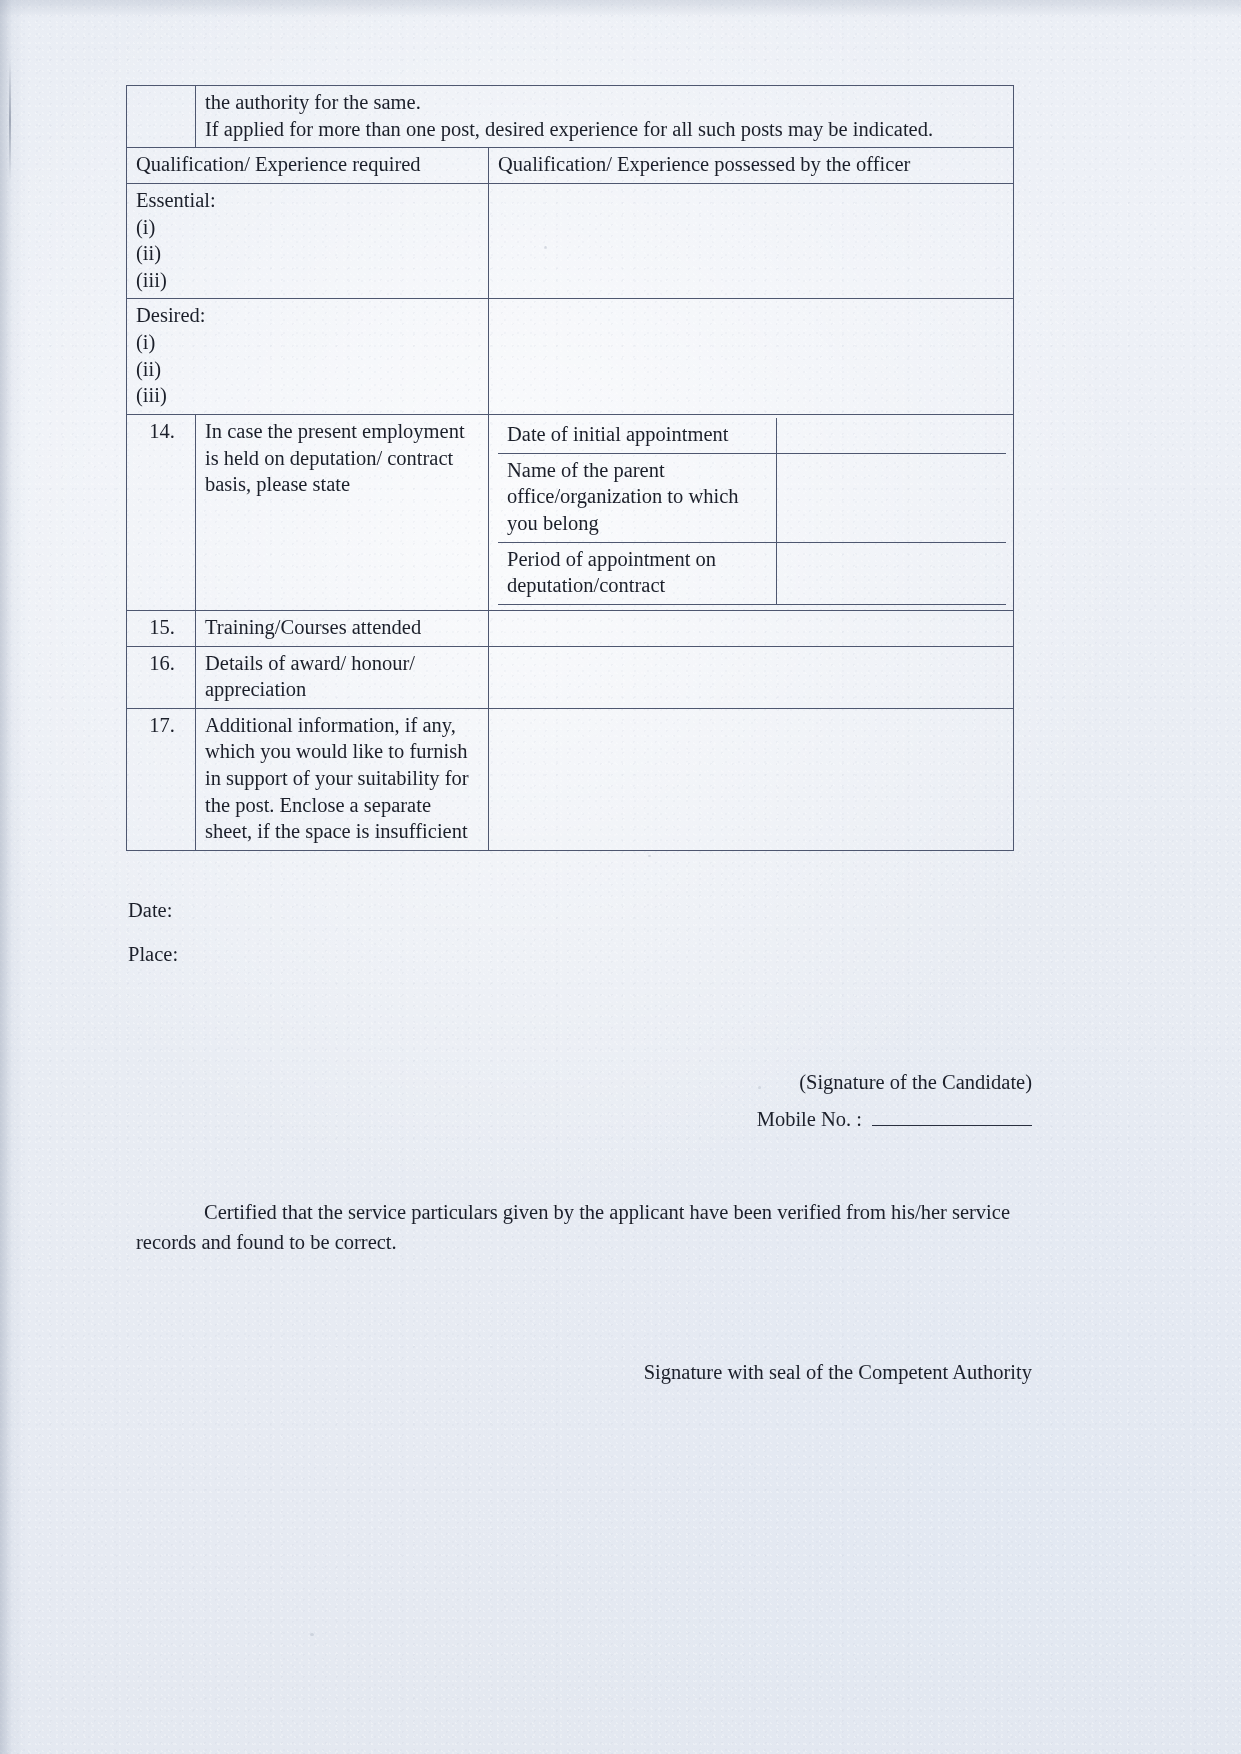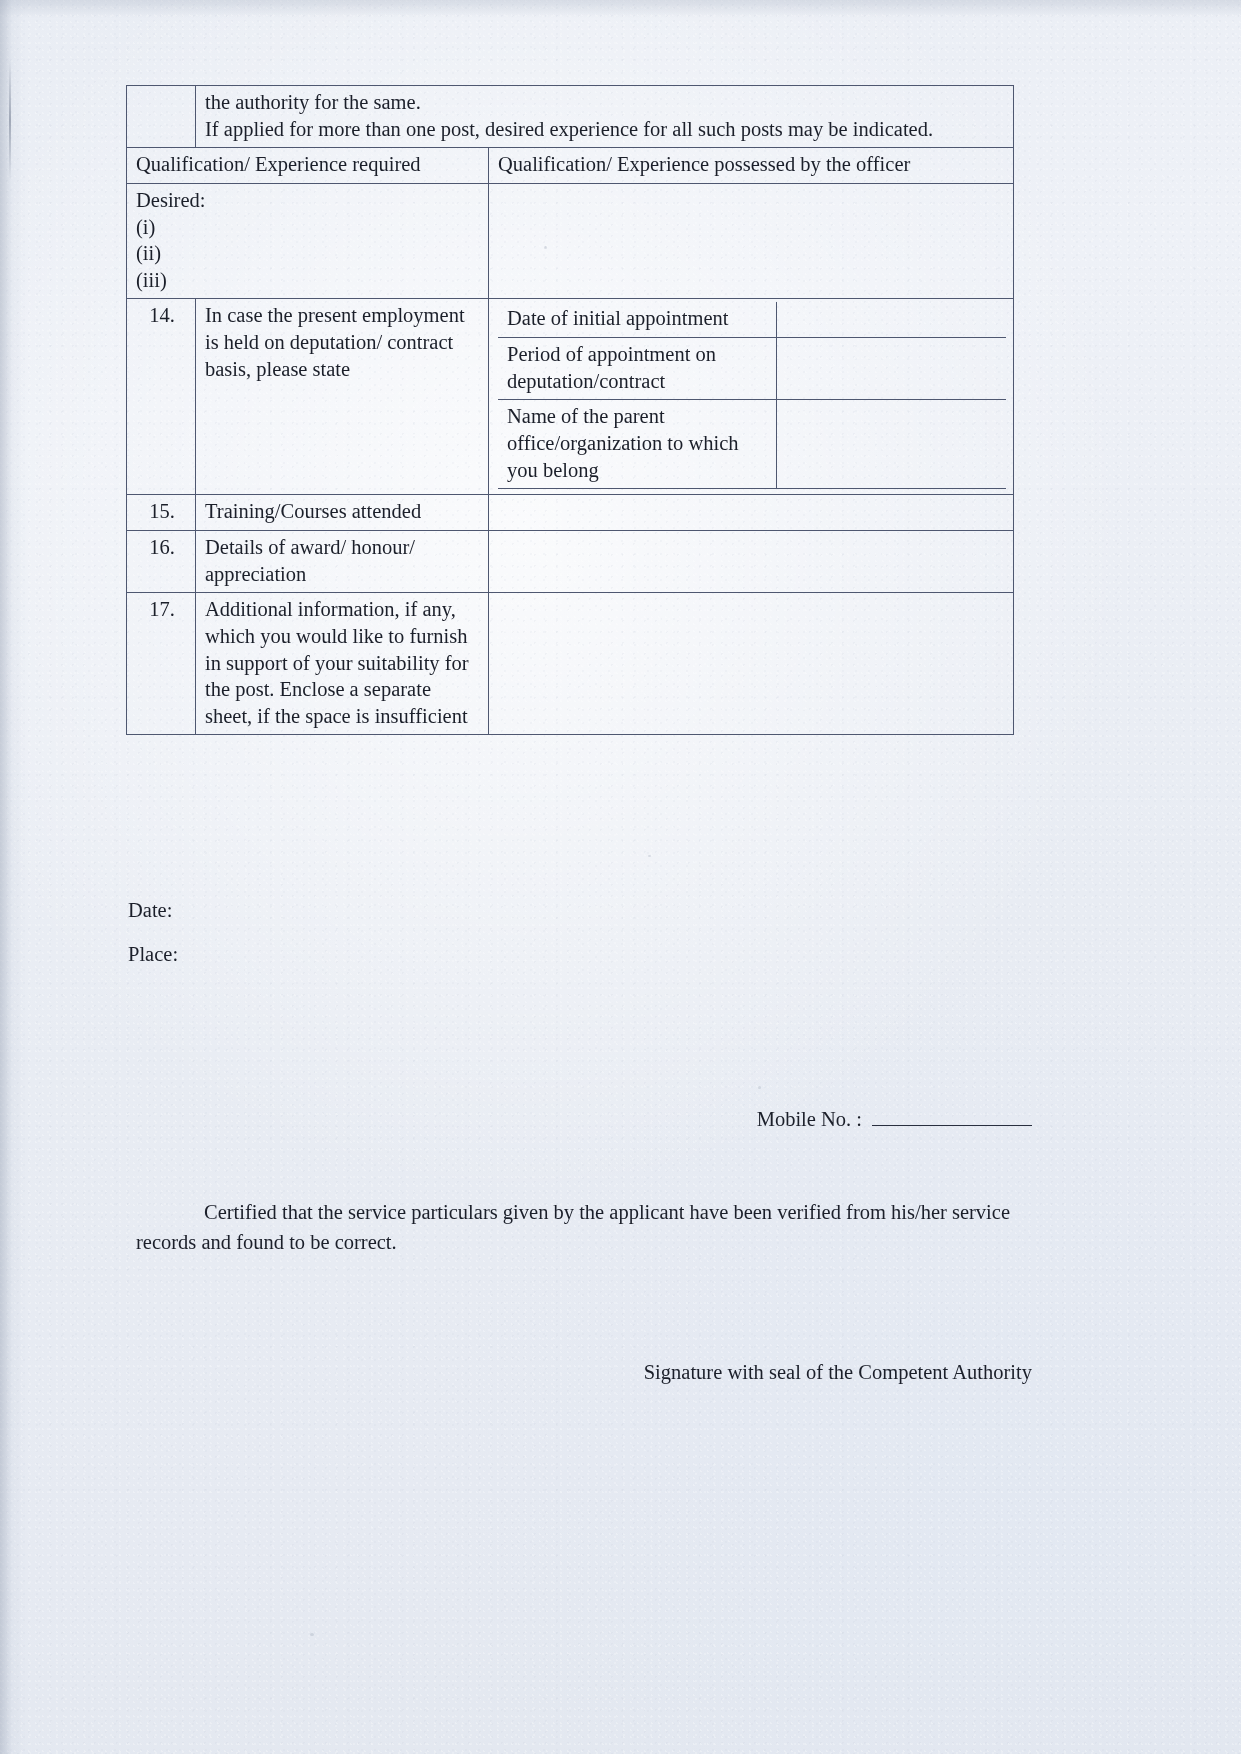--- a/index.html
+++ b/index.html
@@ -206,20 +206,31 @@
           <span class="l1">the authority for the same.</span>
           <span class="l2">If applied for more than one post, desired experience for all such posts may be indicated.</span>
         </td>
       </tr>
 
       <tr>
         <td colspan="2">Qualification/ Experience required</td>
         <td colspan="2">Qualification/ Experience possessed by the officer</td>
       </tr>
 
+      <tr>
+        <td colspan="2">
+          <span>Essential:</span>
+          <span class="blanklines">
+            <span>(i)</span>
+            <span>(ii)</span>
+            <span>(iii)</span>
+          </span>
+        </td>
+        <td colspan="2"></td>
+      </tr>
 
       <tr>
         <td colspan="2">
           <span>Desired:</span>
           <span class="blanklines">
             <span>(i)</span>
             <span>(ii)</span>
             <span>(iii)</span>
           </span>
         </td>
@@ -230,25 +241,25 @@
         <td class="numcol">14.</td>
         <td class="labelcol">In case the present employment is held on deputation/ contract basis, please state</td>
         <td class="subwrap" colspan="2">
           <table class="sub">
             <tbody>
               <tr>
                 <td class="sub-label">Date of initial appointment</td>
                 <td class="sub-ans"></td>
               </tr>
               <tr>
-                <td class="sub-label">Period of appointment on deputation/contract</td>
+                <td class="sub-label">Name of the parent office/organization to which you belong</td>
                 <td class="sub-ans"></td>
               </tr>
               <tr>
-                <td class="sub-label">Name of the parent office/organization to which you belong</td>
+                <td class="sub-label">Period of appointment on deputation/contract</td>
                 <td class="sub-ans"></td>
               </tr>
             </tbody>
           </table>
         </td>
       </tr>
 
       <tr>
         <td class="numcol">15.</td>
         <td class="labelcol">Training/Courses attended</td>
@@ -265,20 +276,21 @@
         <td class="numcol">17.</td>
         <td class="labelcol">Additional information, if any, which you would like to furnish in support of your suitability for the post. Enclose a separate sheet, if the space is insufficient</td>
         <td colspan="2"></td>
       </tr>
     </tbody>
   </table>
 
   <div class="free" id="date-line">Date:</div>
   <div class="free" id="place-line">Place:</div>
 
+  <div class="right-block" id="sig-candidate">(Signature of the Candidate)</div>
 
   <div id="mobile-row">
     <span>Mobile No. :</span>
     <span class="rule"></span>
   </div>
 
 
   <div id="certified"><span class="indent"></span><span>Certified that the service particulars given by the applicant have been verified from his/her service records and found to be correct.</span></div>
 
   <div id="authority">Signature with seal of the Competent Authority</div>

